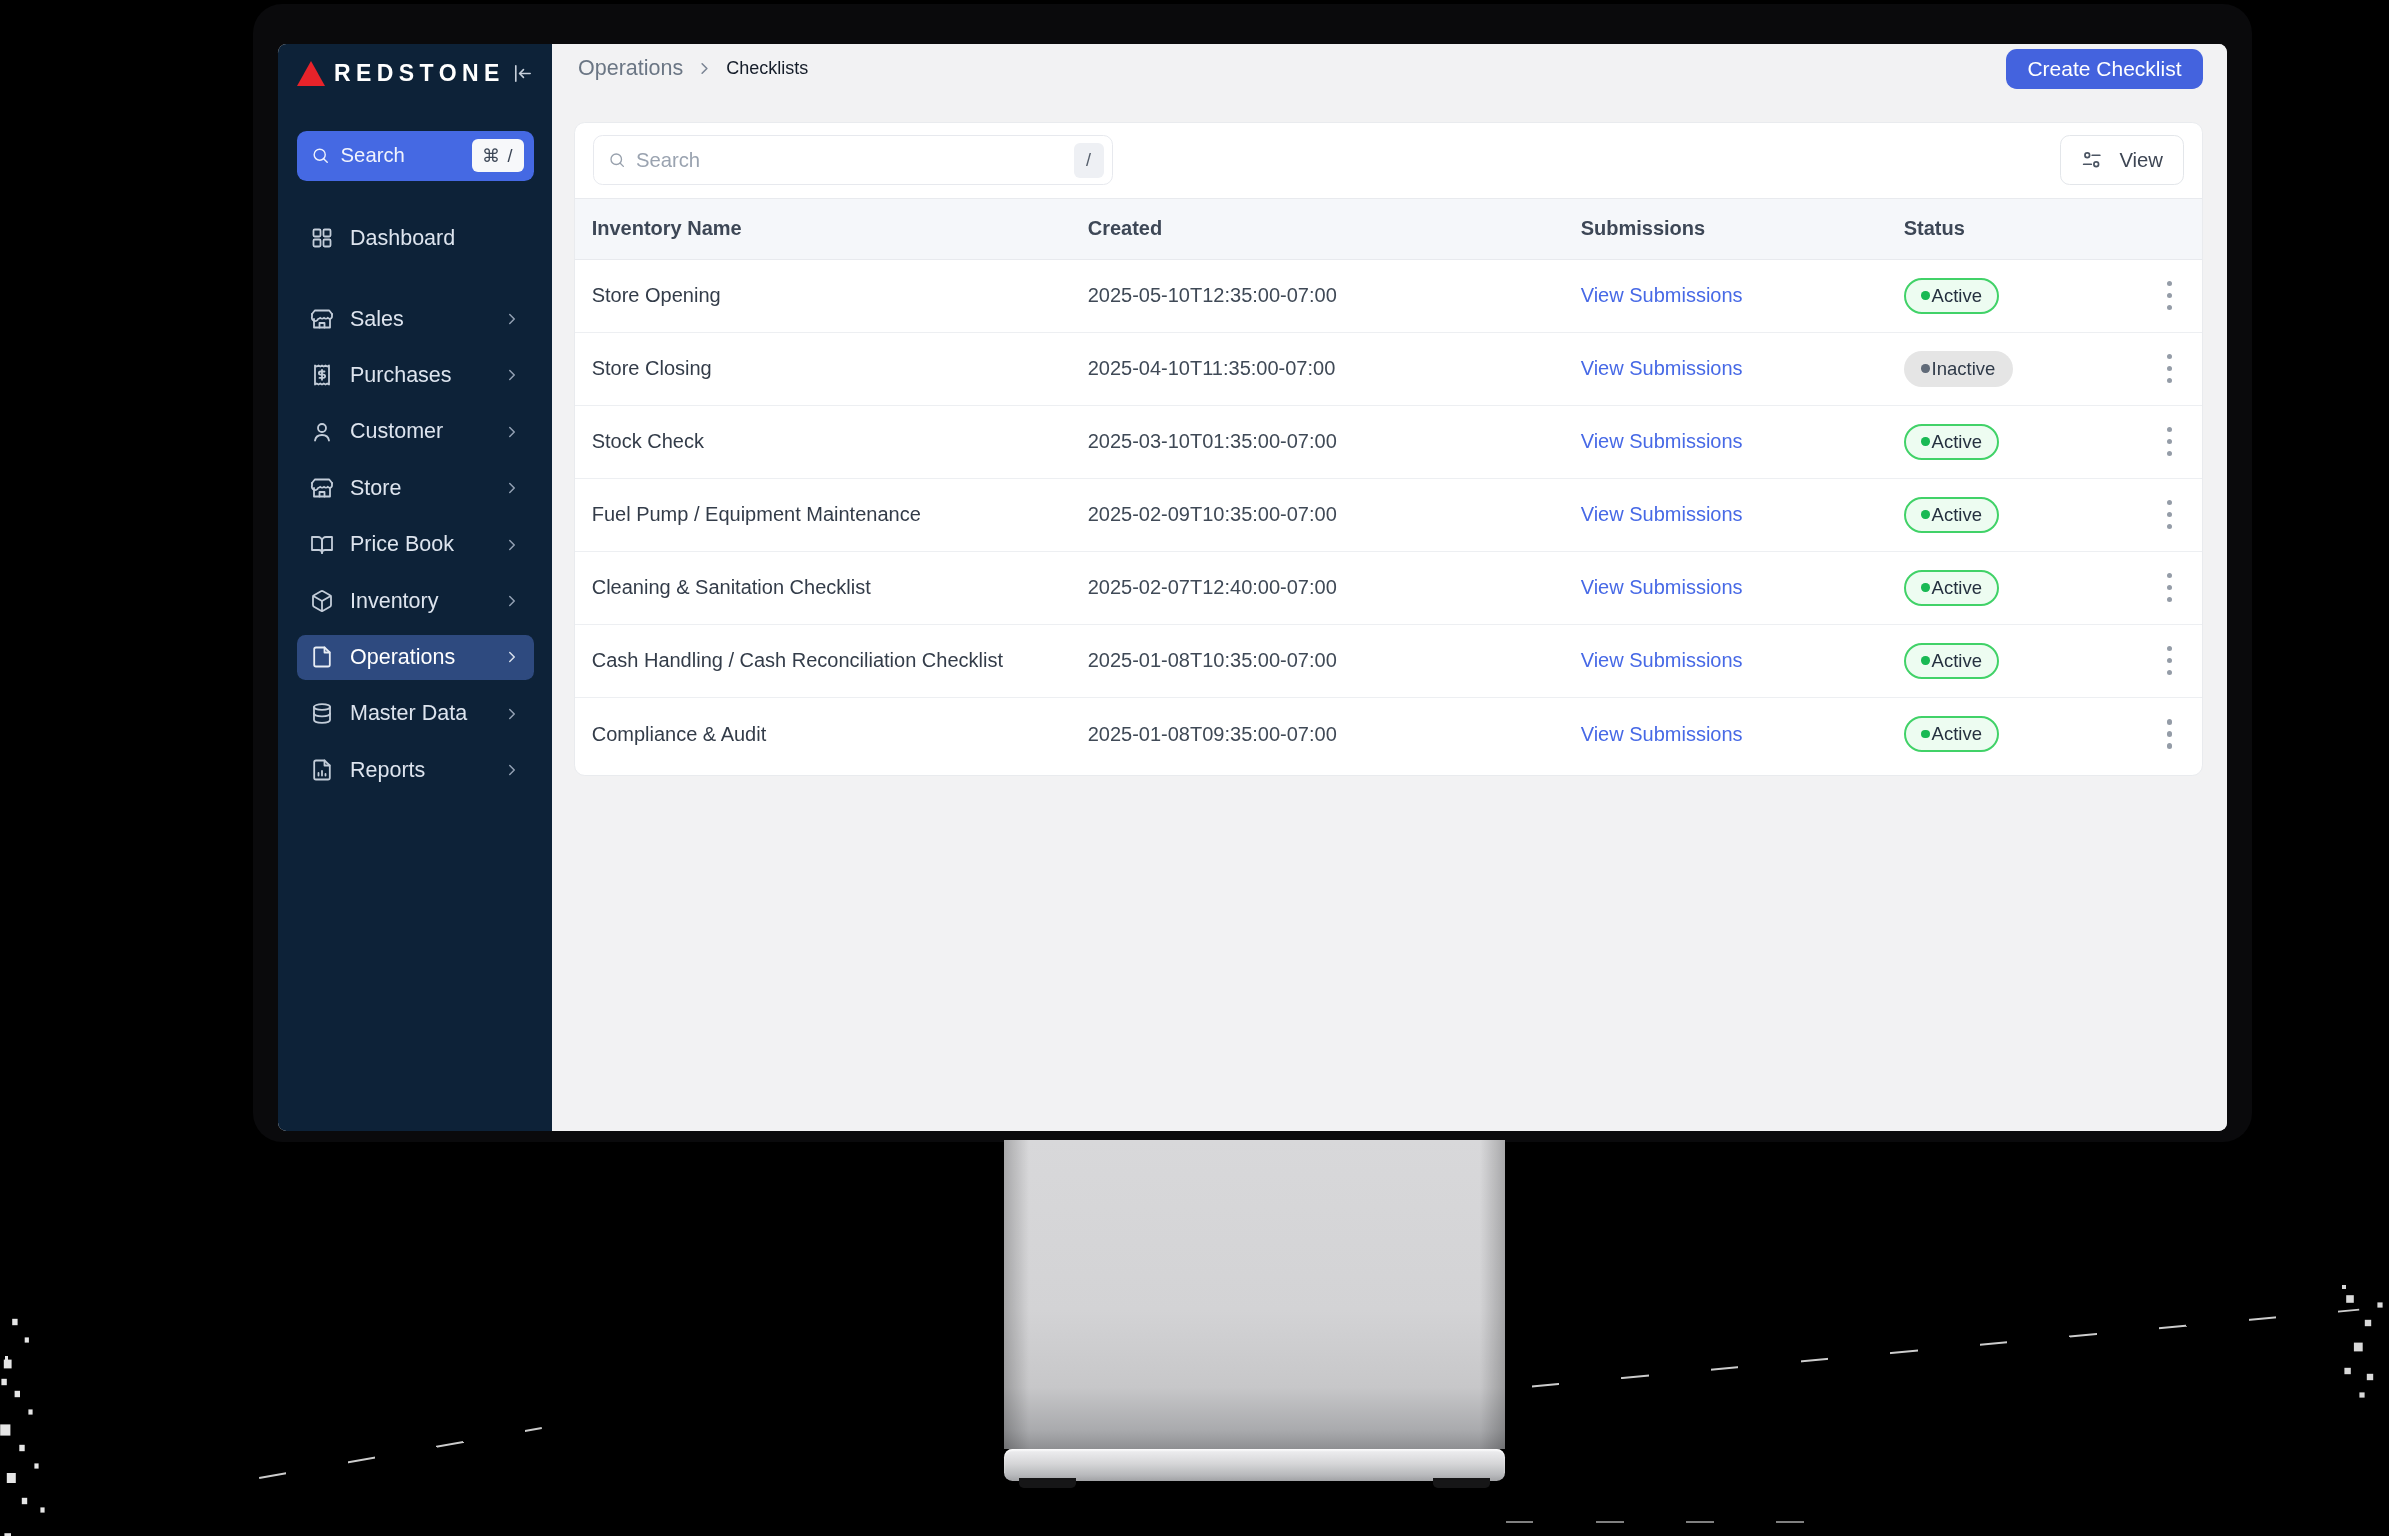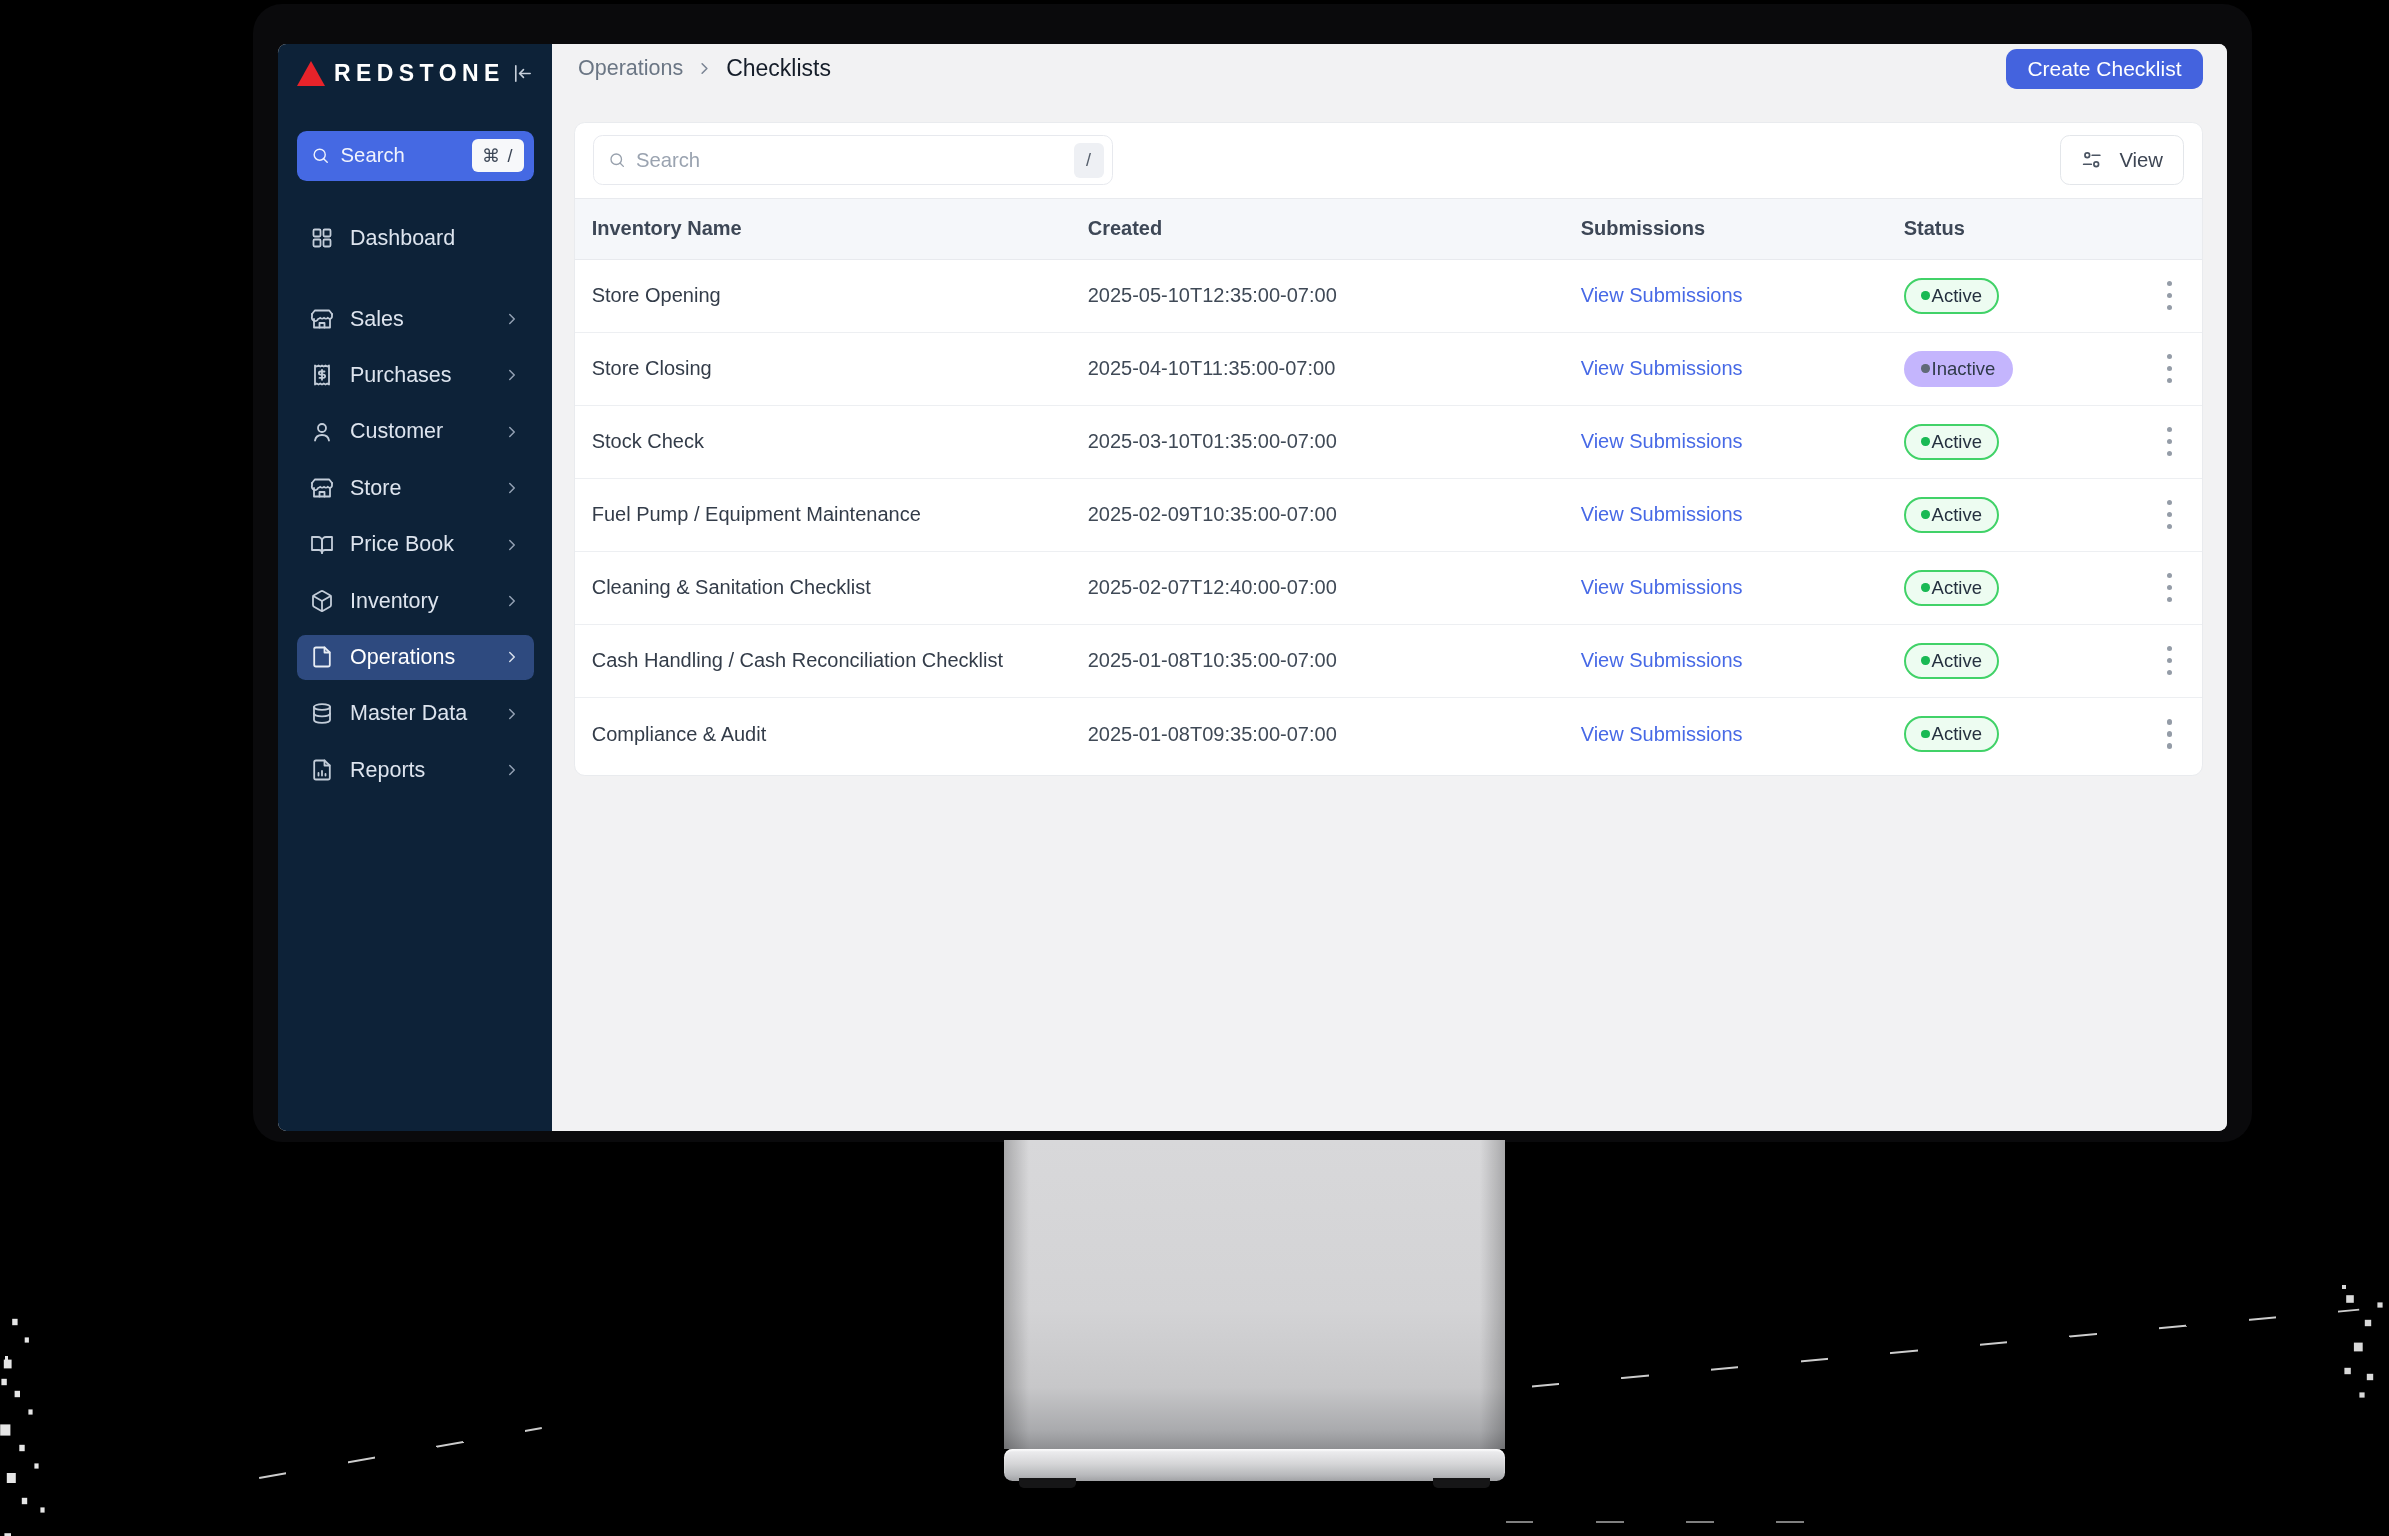--- a/index.html
+++ b/index.html
@@ -37,21 +37,21 @@
   .nav-label { flex:1; white-space:nowrap; }
   .nav-chevron { color:#93a1b3; display:flex; }
   .nav-item.selected .nav-chevron { color:#d9e1ec; }
 
   
   .main { flex:1; position:relative; background:#f2f2f3; }
   .topbar { position:absolute; top:0; left:26px; right:24px; height:50px;
             display:flex; align-items:center; }
   .crumb-parent { font-size:21.5px; color:#6b7684; cursor:pointer; }
   .crumb-sep { margin:0 12px; color:#7b8594; display:flex; }
-  .crumb-current { font-size:23px; color:#151d29; font-weight:500; }
+  .crumb-current { font-size:18px; color:#151d29; font-weight:500; }
   .create-btn { margin-left:auto; height:40px; padding:0 21.5px; background:#4463de;
                 border:none; border-radius:10.8px; color:#fff; font-size:21px; font-weight:500;
                 font-family:inherit; cursor:pointer; display:flex; align-items:center; }
 
   .card { position:absolute; left:22px; top:78px; width:1629px; height:654px;
           background:#fff; border:0.6px solid #e9ebee; border-radius:10.8px; overflow:hidden; }
   .toolbar { height:75px; display:flex; align-items:center; padding:0 18px; }
   .tsearch { width:520px; height:50px; border:1.2px solid #e7e9ee; border-radius:9.6px;
              background:#fff; display:flex; align-items:center; padding:0 8.4px 0 14.3px; }
   .tsearch .sicon { color:#98a1ad; display:flex; flex-shrink:0; }
@@ -72,21 +72,21 @@
           align-items:center; padding-left:16.7px; border-bottom:0.6px solid #edeff2; font-size:20px; }
   .trow:last-child { border-bottom:none; }
   .cell-name { color:#333c49; padding-right:18px; }
   .cell-created { color:#3f4956; }
   .cell-link { color:#4769e6; font-weight:500; cursor:pointer; }
   .badge { display:inline-flex; align-items:center; gap:2px; height:36px; padding:0 15.5px;
            border-radius:597px; font-size:18.5px; font-weight:500; }
   .badge .dot { width:8.4px; height:8.4px; border-radius:50%; }
   .badge.active { background:#edfcf1; border:2.4px solid #41d268; color:#25303f; }
   .badge.active .dot { background:#19b954; }
-  .badge.inactive { background:#c4b5fd; border:2.4px solid transparent; color:#2f3a49; }
+  .badge.inactive { background:#e5e5e5; border:2.4px solid transparent; color:#2f3a49; }
   .badge.inactive .dot { background:#606a78; }
   .kebab { justify-self:center; display:flex; flex-direction:column; gap:6.6px;
            padding:8.4px; cursor:pointer; }
   .kebab i { width:5.4px; height:5.4px; border-radius:50%; background:#949ca7; }
 
   
   .stand-neck { position:absolute; left:1004px; top:1140px; width:501px; height:309px;
     background:
       linear-gradient(90deg, rgba(0,0,0,.22) 0, rgba(0,0,0,0) 5%, rgba(0,0,0,0) 95%, rgba(0,0,0,.22) 100%),
       linear-gradient(180deg,#d8d8da 0%,#d3d3d5 55%,#c7c7c9 80%,#a9aaad 94%,#8e8f92 100%); }

